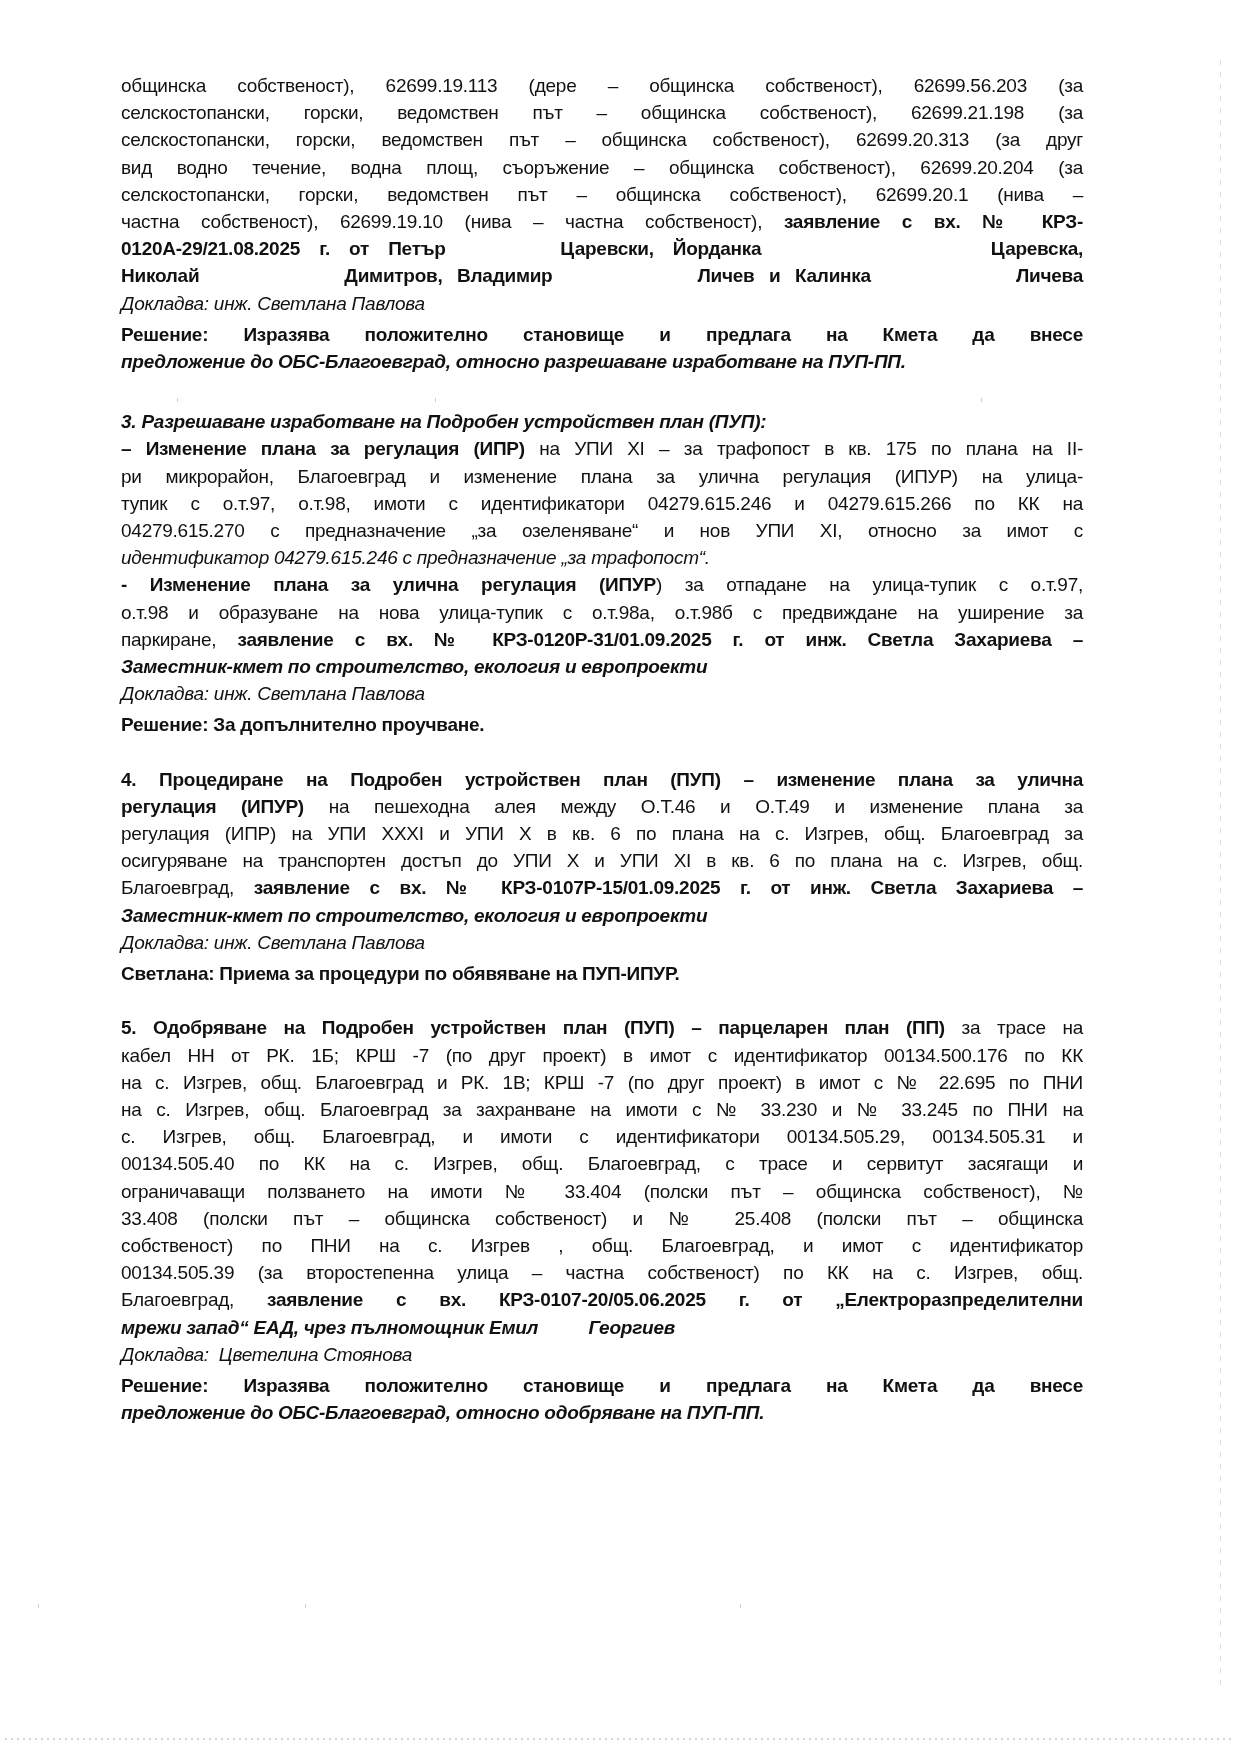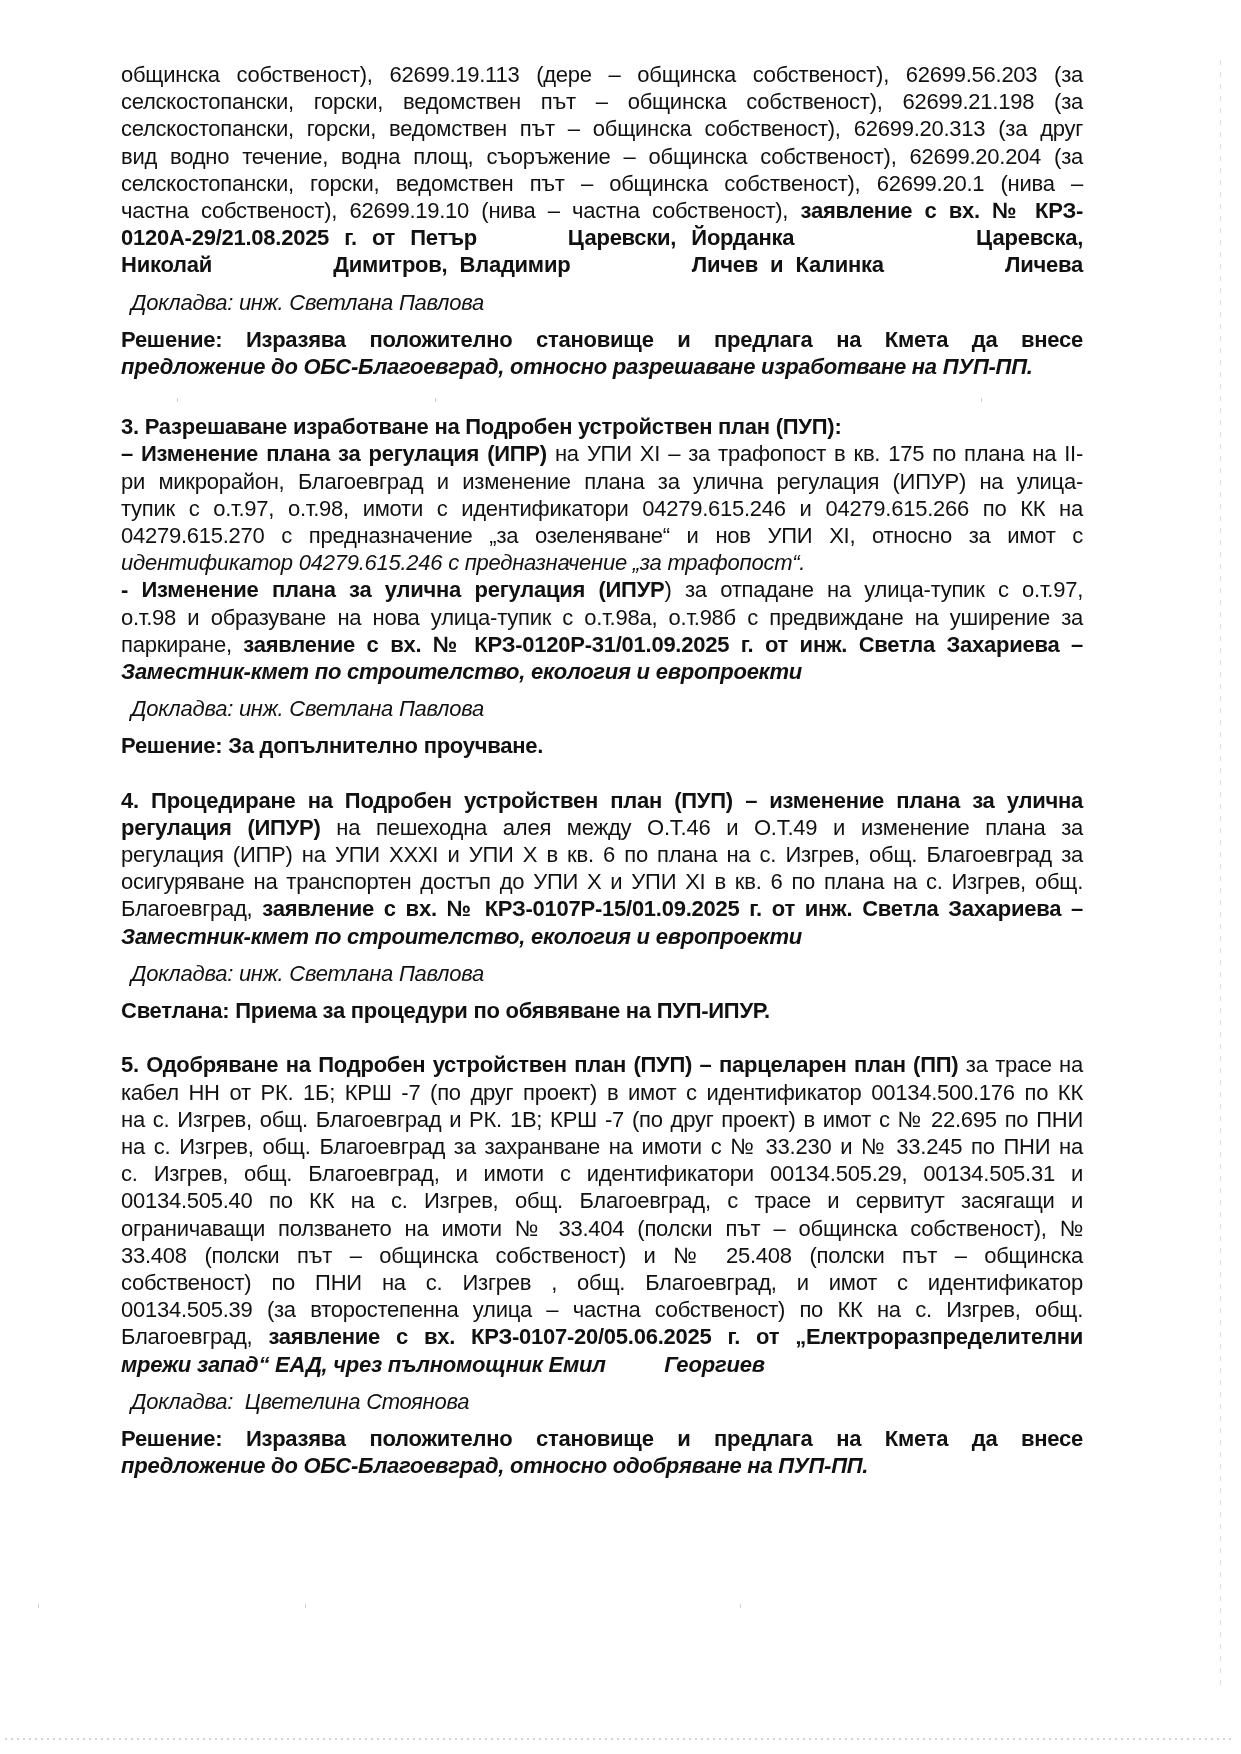--- a/index.html
+++ b/index.html
@@ -1,32 +1,32 @@
 <!DOCTYPE html>
 <html><head>
 <meta charset="utf-8">
 <style>
   html, body { margin: 0; padding: 0; background: #ffffff; }
   body {
     width: 1241px; height: 1754px; position: relative; overflow: hidden;
     font-family: "Liberation Sans", sans-serif; color: #111111;
   }
   .page {
-    position: absolute; left: 121px; top: 61px; width: 962px;
-    font-size: 22px; line-height: 27.2px;
+    position: absolute; left: 121px; top: 72px; width: 962px;
+    font-size: 19px; line-height: 27.2px;
     letter-spacing: -0.25px;
   }
   .p { margin: 0; text-align: justify; }
   .ln { display: block; text-align: justify; text-align-last: justify; white-space: nowrap; }
   .ln.left { text-align-last: left; font-style: italic; }
   .b { font-weight: bold; }
   .i { font-style: italic; }
   .gap { height: 27px; }
-  .item-title { margin-top: 6px; }
-  .reporter { margin: 10px; }
+  .item-title { margin-top: 6px; font-style: italic; }
+  .reporter { margin: 0; }
   .decision { margin: 4px 0 0 0; }
   .scanline-right {
     position: absolute; left: 1220px; top: 60px; width: 1px; height: 1630px;
     background-image: linear-gradient(#c8c8c8 40%, transparent 40%);
     background-size: 1px 12px; opacity: 0.6;
   }
   .scanline-bottom {
     position: absolute; left: 5px; top: 1738px; width: 1230px; height: 2px;
     background-image: linear-gradient(90deg, #b9b9b9 30%, transparent 30%);
     background-size: 6px 2px; opacity: 0.6;

